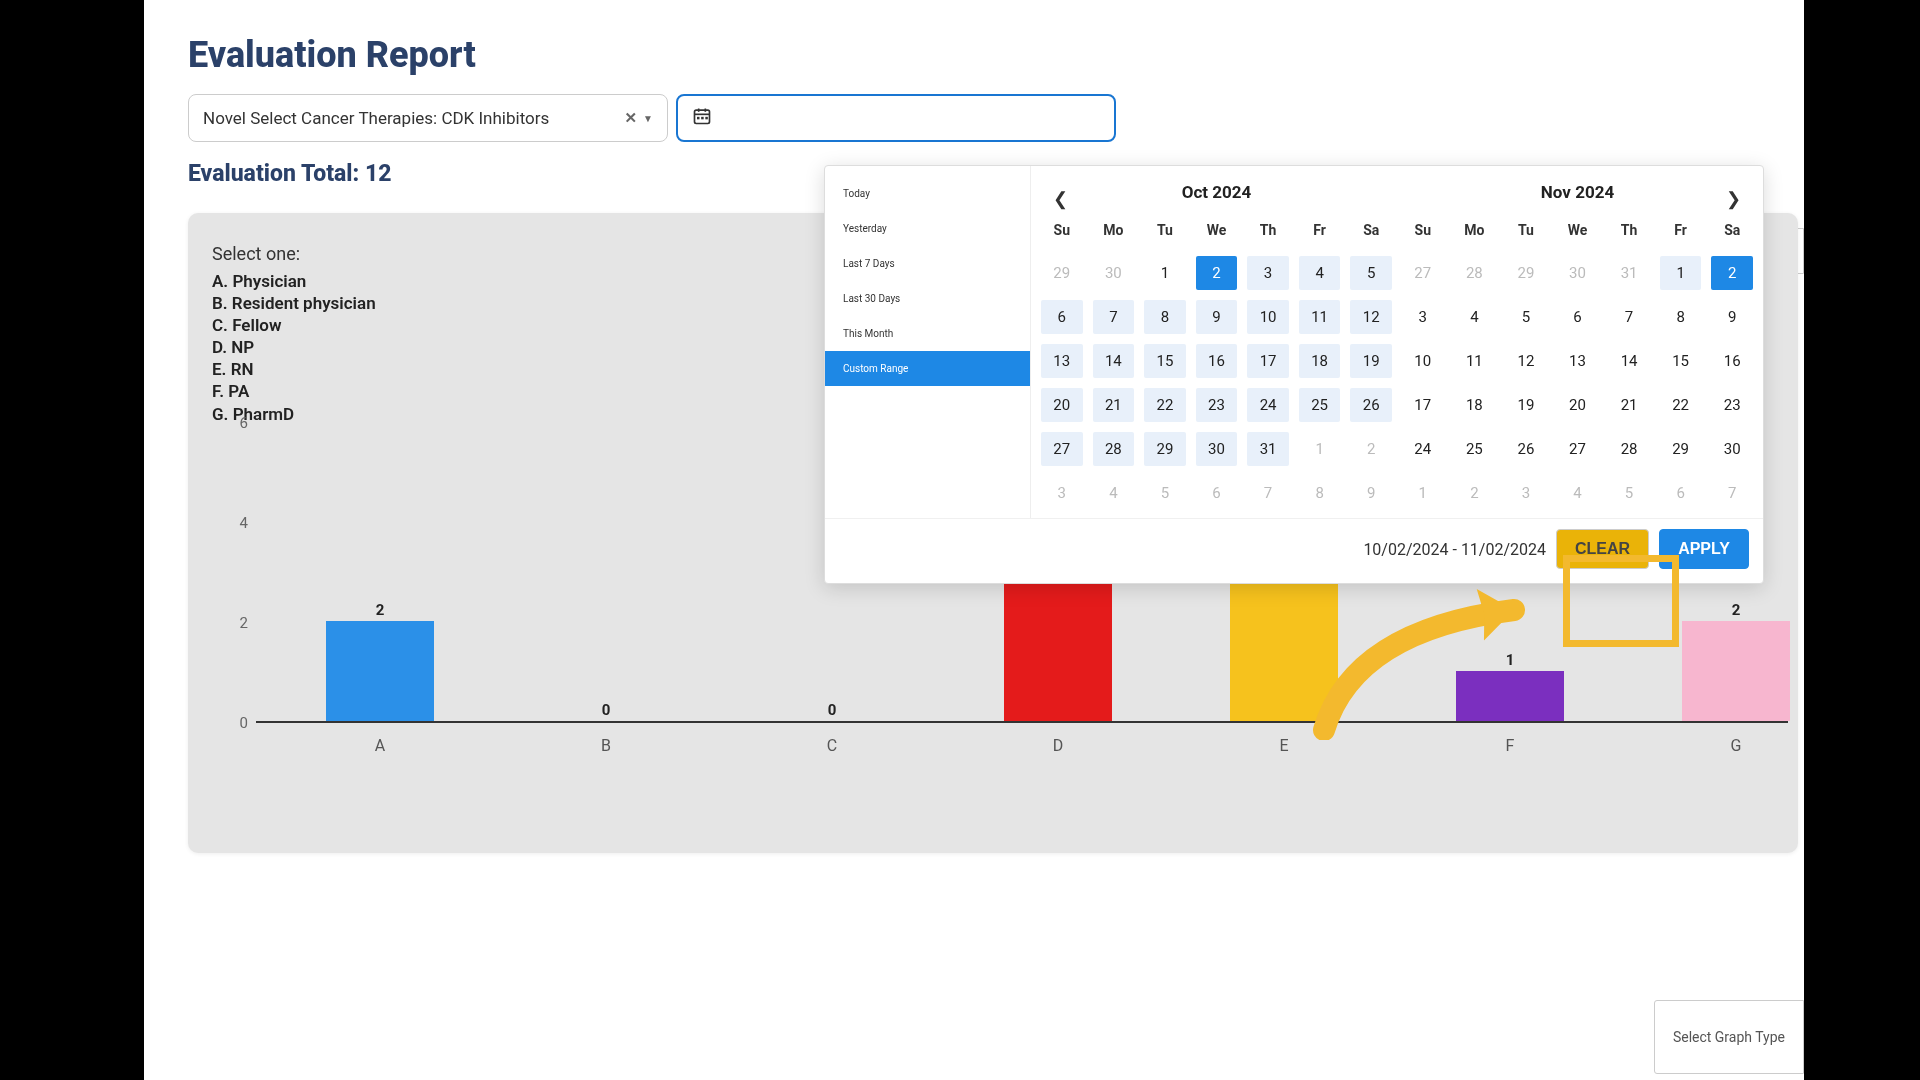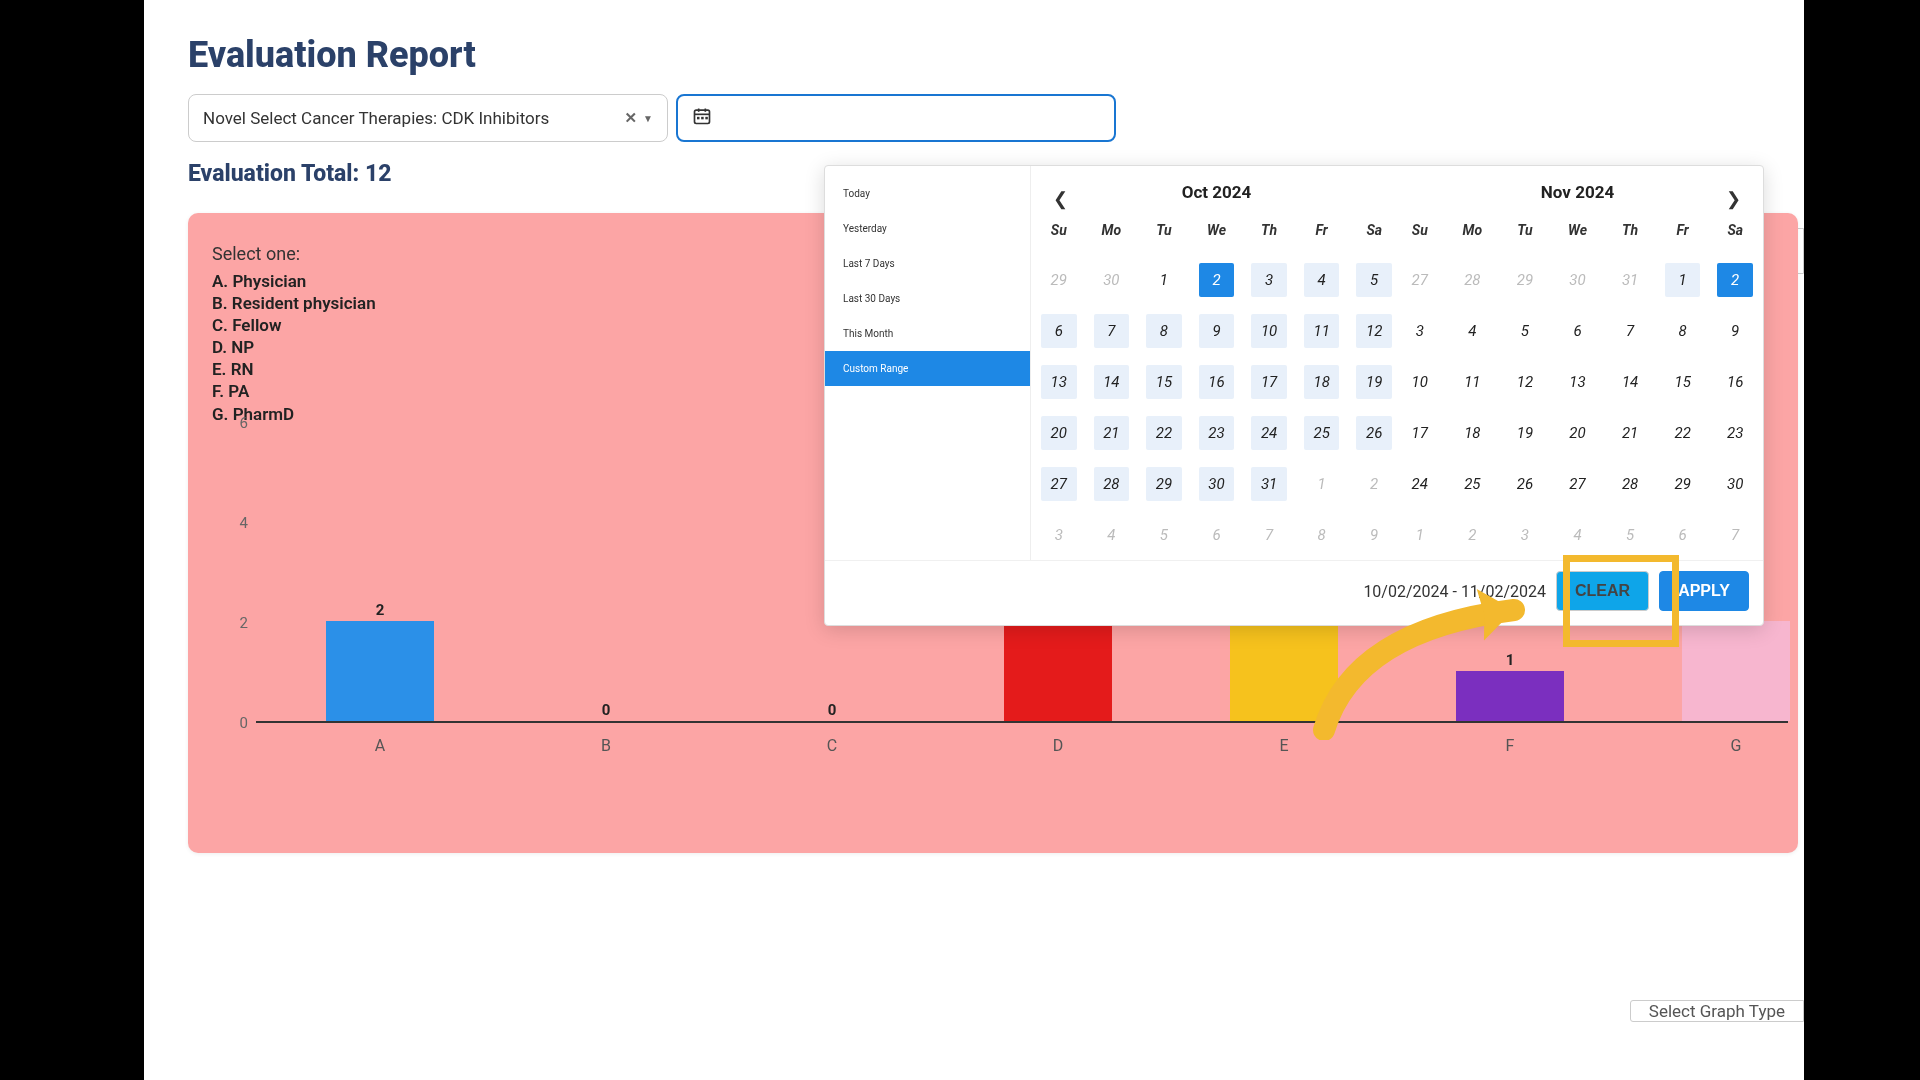--- a/index.html
+++ b/index.html
@@ -8,22 +8,22 @@
   .title { font-size: 36px; font-weight: 800; color: #2b4169; margin-bottom: 18px; }
   .filters { display: flex; gap: 8px; margin-bottom: 18px; }
   .dropdown { width: 480px; height: 48px; border: 1.5px solid #ccc; border-radius: 8px; display: flex; align-items: center; padding: 0 14px; font-size: 17px; color: #333; position: relative; }
   .dropdown .close-x { margin-left: auto; color: #666; font-weight: bold; cursor: pointer; font-size: 15px; }
   .dropdown .caret { margin-left: 6px; color: #666; font-size: 10px; }
   .date-input { width: 440px; height: 48px; border: 2px solid #1976d2; border-radius: 8px; display: flex; align-items: center; padding: 0 14px; gap: 10px; }
   .date-input .cal-icon { font-size: 20px; color: #333; }
   .date-input input { border: none; outline: none; font-size: 16px; flex: 1; }
   .eval-total { font-size: 23px; font-weight: 800; color: #2b4169; margin-bottom: 26px; }
   .graph-type-top { position: absolute; right: 0; top: 228px; background: #fff; border: 1px solid #ccc; border-radius: 3px 0 0 3px; padding: 12px 18px; font-size: 17px; color: #555; }
-  .graph-type-bottom { position: absolute; right: 0; top: 1000px; background: #fff; border: 1px solid #ccc; border-radius: 3px 0 0 3px; padding: 0 18px; font-size: 17px; color: #555; text-align: right; }
-  .chart-card { background: #fca5a5; border-radius: 10px; box-shadow: 0 1px 4px rgba(0,0,0,0.07); padding: 30px 24px 26px 24px; margin-top: 14px; min-height: 640px; position: relative; width: 1610px; }
+  .graph-type-bottom { position: absolute; right: 0; top: 1000px; background: #fff; border: 1px solid #ccc; border-radius: 3px 0 0 3px; padding: 28px 18px; font-size: 14px; color: #555; text-align: right; }
+  .chart-card { background: #e5e5e5; border-radius: 10px; box-shadow: 0 1px 4px rgba(0,0,0,0.07); padding: 30px 24px 26px 24px; margin-top: 14px; min-height: 640px; position: relative; width: 1610px; }
   .question { font-size: 18px; color: #333; }
   .options { margin-top: 6px; font-size: 17px; color: #222; line-height: 1.3; font-weight: 600; }
   .options div { font-weight: 600; }
   .chart-area { position: absolute; left: 40px; right: 10px; top: 210px; bottom: 40px; }
   .y-axis { position: absolute; left: 0; top: 0; bottom: 42px; width: 20px; }
   .y-tick { position: absolute; right: 0; font-size: 15px; color: #666; transform: translateY(-50%); }
   .plot { position: absolute; left: 28px; right: 0; top: 0; bottom: 42px; border-bottom: 2px solid #333; }
   .bar-group { position: absolute; bottom: 0; width: 108px; text-align: center; }
   .bar { width: 108px; margin: 0 auto; }
   .bar-val { font-size: 15px; font-weight: 700; color: #222; margin-bottom: 2px; }
@@ -33,29 +33,29 @@
   .popover-body { display: flex; }
   .presets { width: 206px; border-right: 1px solid #eee; padding: 10px 0; }
   .preset { padding: 12px 18px; font-size: 10px; color: #333; cursor: pointer; }
   .preset.active { background: #1e88e5; color: #fff; }
   .cal-wrap { flex: 1; display: flex; padding: 16px 10px 8px 10px; gap: 10px; position: relative; }
   .cal { flex: 1; }
   .cal-nav { position: absolute; top: 18px; font-size: 18px; color: #333; cursor: pointer; padding: 4px 8px; }
   .cal-nav.left { left: 14px; }
   .cal-nav.right { right: 14px; }
   .cal-title { text-align: center; font-size: 17px; font-weight: 700; color: #222; margin-bottom: 14px; }
-  .cal-grid { display: grid; grid-template-columns: repeat(7, 1fr); gap: 17px; font-style: italic; }
+  .cal-grid { display: grid; grid-template-columns: repeat(7, 1fr); gap: 10px; }
   .cal-dow { text-align: center; font-size: 14px; font-weight: 700; color: #333; padding: 6px 0 8px 0; }
   .cal-day { text-align: center; font-size: 15px; color: #222; padding: 8px 0; cursor: pointer; border-radius: 2px; }
   .cal-day.mute { color: #bbb; }
   .cal-day.inrange { background: #e8f0fa; }
   .cal-day.sel { background: #1e88e5; color: #fff; }
   .popover-foot { display: flex; justify-content: flex-end; align-items: center; gap: 10px; padding: 10px 14px 14px 14px; border-top: 1px solid #f0f0f0; }
   .popover-foot .range-text { font-size: 16px; color: #333; margin-right: 0; }
-  .btn { padding: 10px 18px; border-radius: 4px; font-size: 16px; font-weight: 700; cursor: pointer; border: 1px solid #ccc; background: #0ea5e9; color: #444; }
+  .btn { padding: 10px 18px; border-radius: 4px; font-size: 16px; font-weight: 700; cursor: pointer; border: 1px solid #ccc; background: #eab308; color: #444; }
   .btn.primary { background: #1e88e5; color: #ffffff; border-color: #1e88e5; }
   
   .anno-box { position: absolute; border: 7px solid #f3b92e; pointer-events: none; z-index: 200; }
   .anno-arrow { position: absolute; z-index: 199; pointer-events: none; }
 </style>
 </head>
 <body>
 
 <div class="page">
   <div class="title">Evaluation Report</div>

